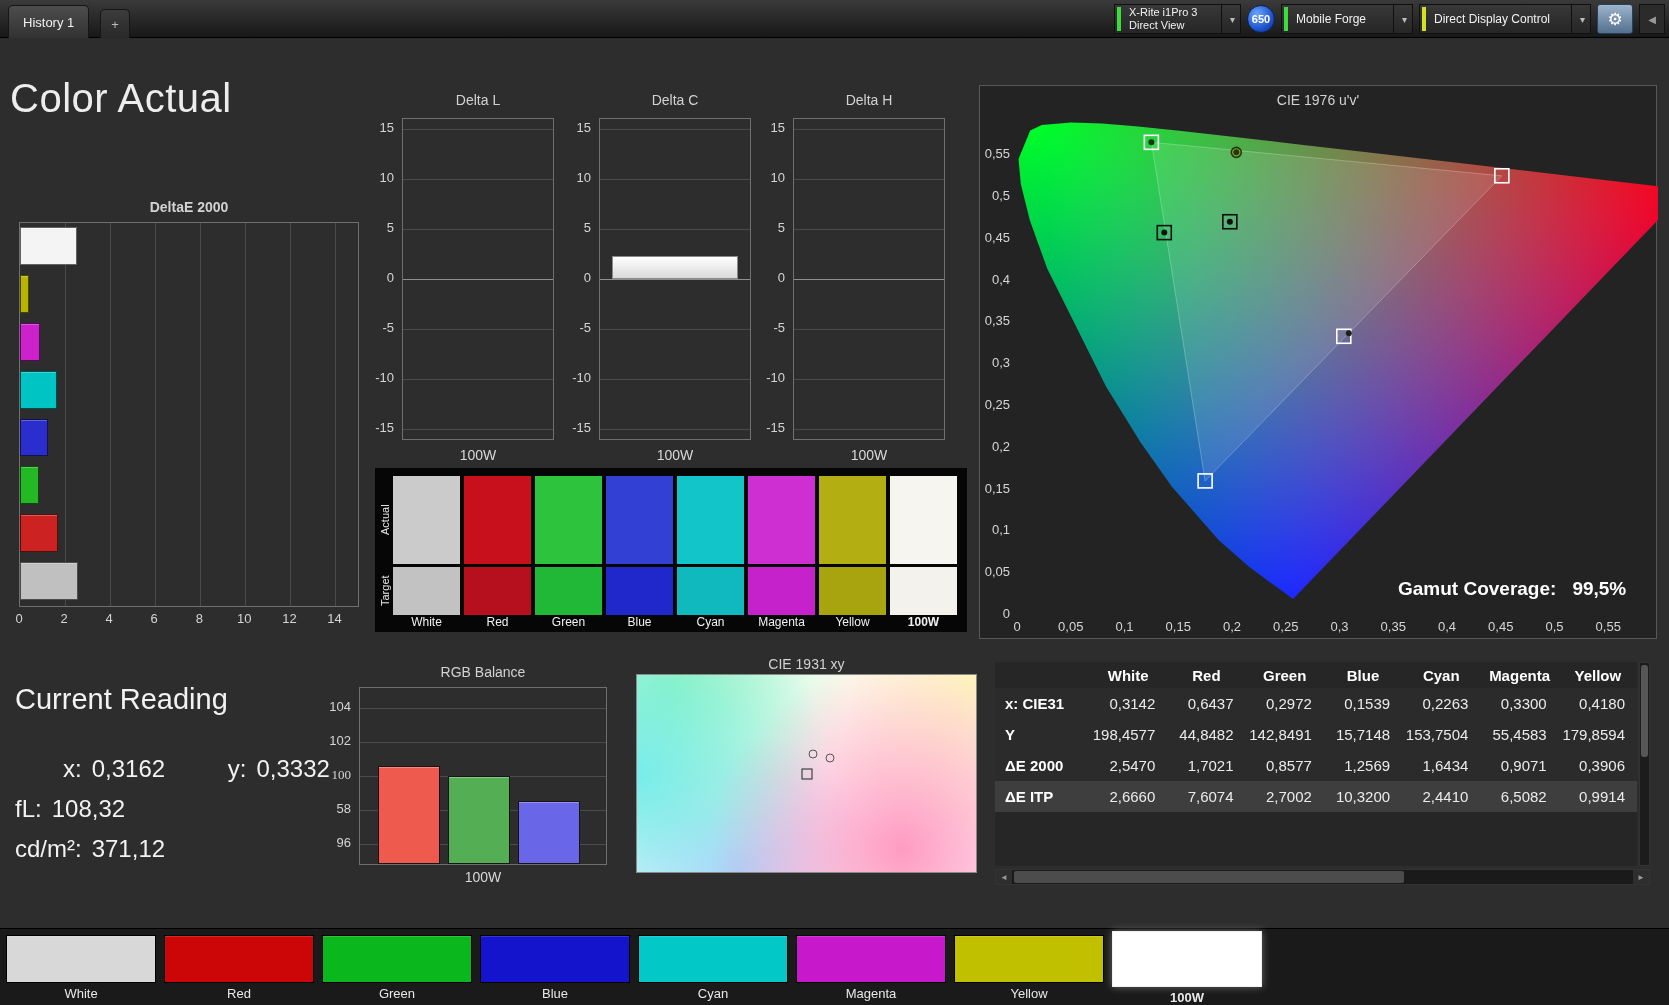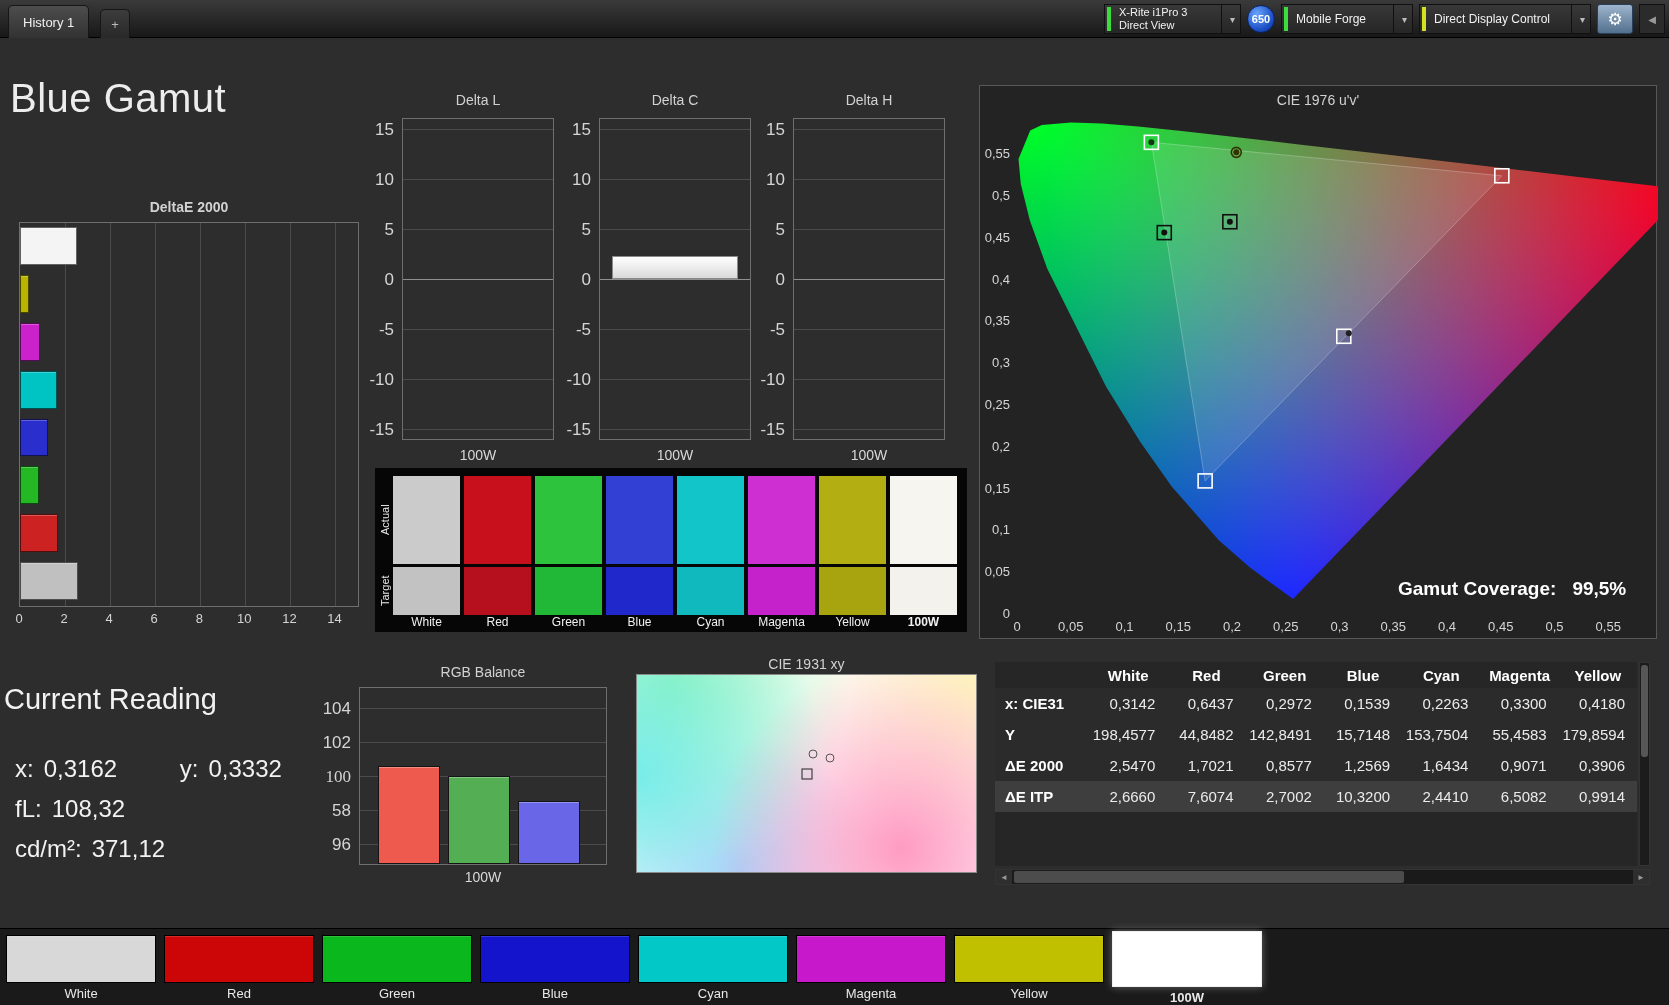--- a/index.html
+++ b/index.html
@@ -10,21 +10,21 @@
 
   
   .topbar{position:absolute;left:0;top:0;right:0;height:38px;background:linear-gradient(#3a3a3a,#181818);border-bottom:1px solid #000;}
   .tab{position:absolute;top:5px;height:33px;background:linear-gradient(#4d4d4d,#323232);border:1px solid #161616;border-bottom:none;
        border-radius:5px 5px 0 0;color:#f0f0f0;font-size:13px;display:flex;align-items:center;padding:0 14px;}
   #tab-history{left:8px;}
   #tab-add{left:100px;top:9px;height:29px;width:30px;justify-content:center;color:#bbb;background:linear-gradient(#3c3c3c,#292929);}
   .topbar-right{position:absolute;right:4px;top:4px;height:30px;display:flex;gap:6px;align-items:center;}
   .dd{position:relative;height:30px;background:linear-gradient(#383838,#262626);border:1px solid #101010;display:flex;align-items:center;padding-left:10px;cursor:pointer;}
   .dd .ind{position:absolute;left:2px;top:2px;bottom:2px;width:4px;}
-  .dd-meter{width:137px;}
+  .dd-meter{width:127px;}
   .dd-mf{width:132px;}
   .dd-ddc{width:172px;}
   .dd-text2{display:flex;flex-direction:column;justify-content:center;font-size:11px;line-height:13px;color:#f2f2f2;padding-left:4px;}
   .dd-text1{font-size:12px;color:#f2f2f2;padding-left:4px;}
   .caret{margin-left:auto;align-self:stretch;display:flex;align-items:center;padding:0 5px 0 8px;color:#bbb;font-size:10px;border-left:1px solid #101010;}
   .badge{width:28px;height:28px;border-radius:50%;background:radial-gradient(circle at 35% 30%,#6aa4ff,#1b4fc4 65%,#0c2f86);
          border:1px solid #09225e;display:flex;align-items:center;justify-content:center;font-size:11px;font-weight:bold;color:#fff;cursor:pointer;}
   .iconbtn{display:flex;align-items:center;justify-content:center;cursor:pointer;}
   #btn-gear{width:36px;height:30px;background:linear-gradient(#9db4cc,#52708e);border:1px solid #27405c;border-radius:3px;font-size:17px;color:#fff;}
   #btn-collapse{width:26px;height:30px;background:#2b2b2b;border:1px solid #111;color:#999;font-size:10px;}
@@ -43,21 +43,21 @@
   .hline.zero{background:#8f8f8f;}
   .hbar{position:absolute;left:0;border:1px solid rgba(0,0,0,.6);box-shadow:inset 0 1px rgba(255,255,255,.25);}
 
   
   .mini-title{top:92px;width:152px;}
   #t-delta_l{left:402px;} #t-delta_c{left:599px;} #t-delta_h{left:793px;}
   .mini-plot{position:absolute;top:118px;width:152px;height:322px;border:1px solid #6f6f6f;}
   #delta_l-plot{left:402px;} #delta_c-plot{left:599px;} #delta_h-plot{left:793px;}
   .mini-ylabels{position:absolute;top:118px;width:34px;height:322px;}
   #delta_l-ylabels{left:364px;} #delta_c-ylabels{left:561px;} #delta_h-ylabels{left:755px;}
-  .ytick{position:absolute;right:4px;font-size:17px;color:#d5d5d5;}
+  .ytick{position:absolute;right:4px;font-size:13px;color:#d5d5d5;}
   .mini-xlabel{position:absolute;top:447px;width:152px;text-align:center;font-size:14px;color:#d8d8d8;}
   #delta_l-xlabel{left:402px;} #delta_c-xlabel{left:599px;} #delta_h-xlabel{left:793px;}
   .vbar-white{position:absolute;background:linear-gradient(#ffffff,#d9d9d9);border:1px solid #8a8a8a;}
   .vbar{position:absolute;border:1px solid #141414;box-shadow:inset 0 1px rgba(255,255,255,.3);}
 
   
   #swatch-panel{position:absolute;left:375px;top:468px;width:592px;height:164px;background:#060606;}
   .sw-rowlabel{position:absolute;left:3px;width:13px;font-size:11px;color:#e8e8e8;writing-mode:vertical-rl;transform:rotate(180deg);
                display:flex;align-items:center;justify-content:center;}
   #sw-actual{top:8px;height:88px;} #sw-target{top:99px;height:48px;}
@@ -70,23 +70,23 @@
 
   
   #cie76{position:absolute;left:979px;top:85px;width:678px;height:554px;background:#232323;border:1px solid #585858;}
   #cie76-svg{position:absolute;left:0;top:0;width:678px;height:554px;}
   #cie76-title{left:0;top:6px;width:100%;}
   #cie76-svg text{fill:#d6d6d6;font-size:13px;font-family:"Liberation Sans",sans-serif;}
   #coverage{position:absolute;left:418px;top:492px;font-size:19px;font-weight:bold;color:#fff;}
   #coverage .covval{margin-left:16px;}
 
   
-  #cr-title{position:absolute;left:4px;top:683px;font-size:29px;color:#f2f2f2;}
+  #cr-title{position:absolute;left:15px;top:683px;font-size:29px;color:#f2f2f2;}
   .cr-line{position:absolute;left:15px;font-size:24px;color:#f2f2f2;}
-  #cr-xy{top:755px;} #cr-fl{top:795px;} #cr-cd{top:835px;}
+  #cr-xy{top:755px;margin-left:48px;} #cr-fl{top:795px;} #cr-cd{top:835px;}
   .crval{margin-left:10px;}
   .crlbl.y{margin-left:56px;}
 
   
   #rgb-title{left:359px;top:664px;width:248px;}
   #rgb-plot{position:absolute;left:359px;top:687px;width:248px;height:178px;border:1px solid #6f6f6f;}
   #rgb-ylabels{position:absolute;left:321px;top:687px;width:34px;height:178px;}
   #rgb-xlabel{position:absolute;left:359px;top:869px;width:248px;text-align:center;font-size:14px;color:#d8d8d8;}
 
   
@@ -164,21 +164,21 @@
       </div>
       <div class="iconbtn" id="btn-gear">
         <span>⚙</span>
       </div>
       <div class="iconbtn" id="btn-collapse">
         <span>◀</span>
       </div>
     </div>
   </header>
 
-  <h1 id="page-title">Blue Gamut</h1>
+  <h1 id="page-title">Color Actual</h1>
 
   <div class="chart-title" id="deltae-title">DeltaE 2000</div>
   <div id="deltae-plot">
       <div class="vline" style="left: 45.0667px;"></div>
       <div class="vline" style="left: 90.1333px;"></div>
       <div class="vline" style="left: 135.2px;"></div>
       <div class="vline" style="left: 180.267px;"></div>
       <div class="vline" style="left: 225.333px;"></div>
       <div class="vline" style="left: 270.4px;"></div>
       <div class="vline" style="left: 315.467px;"></div>

